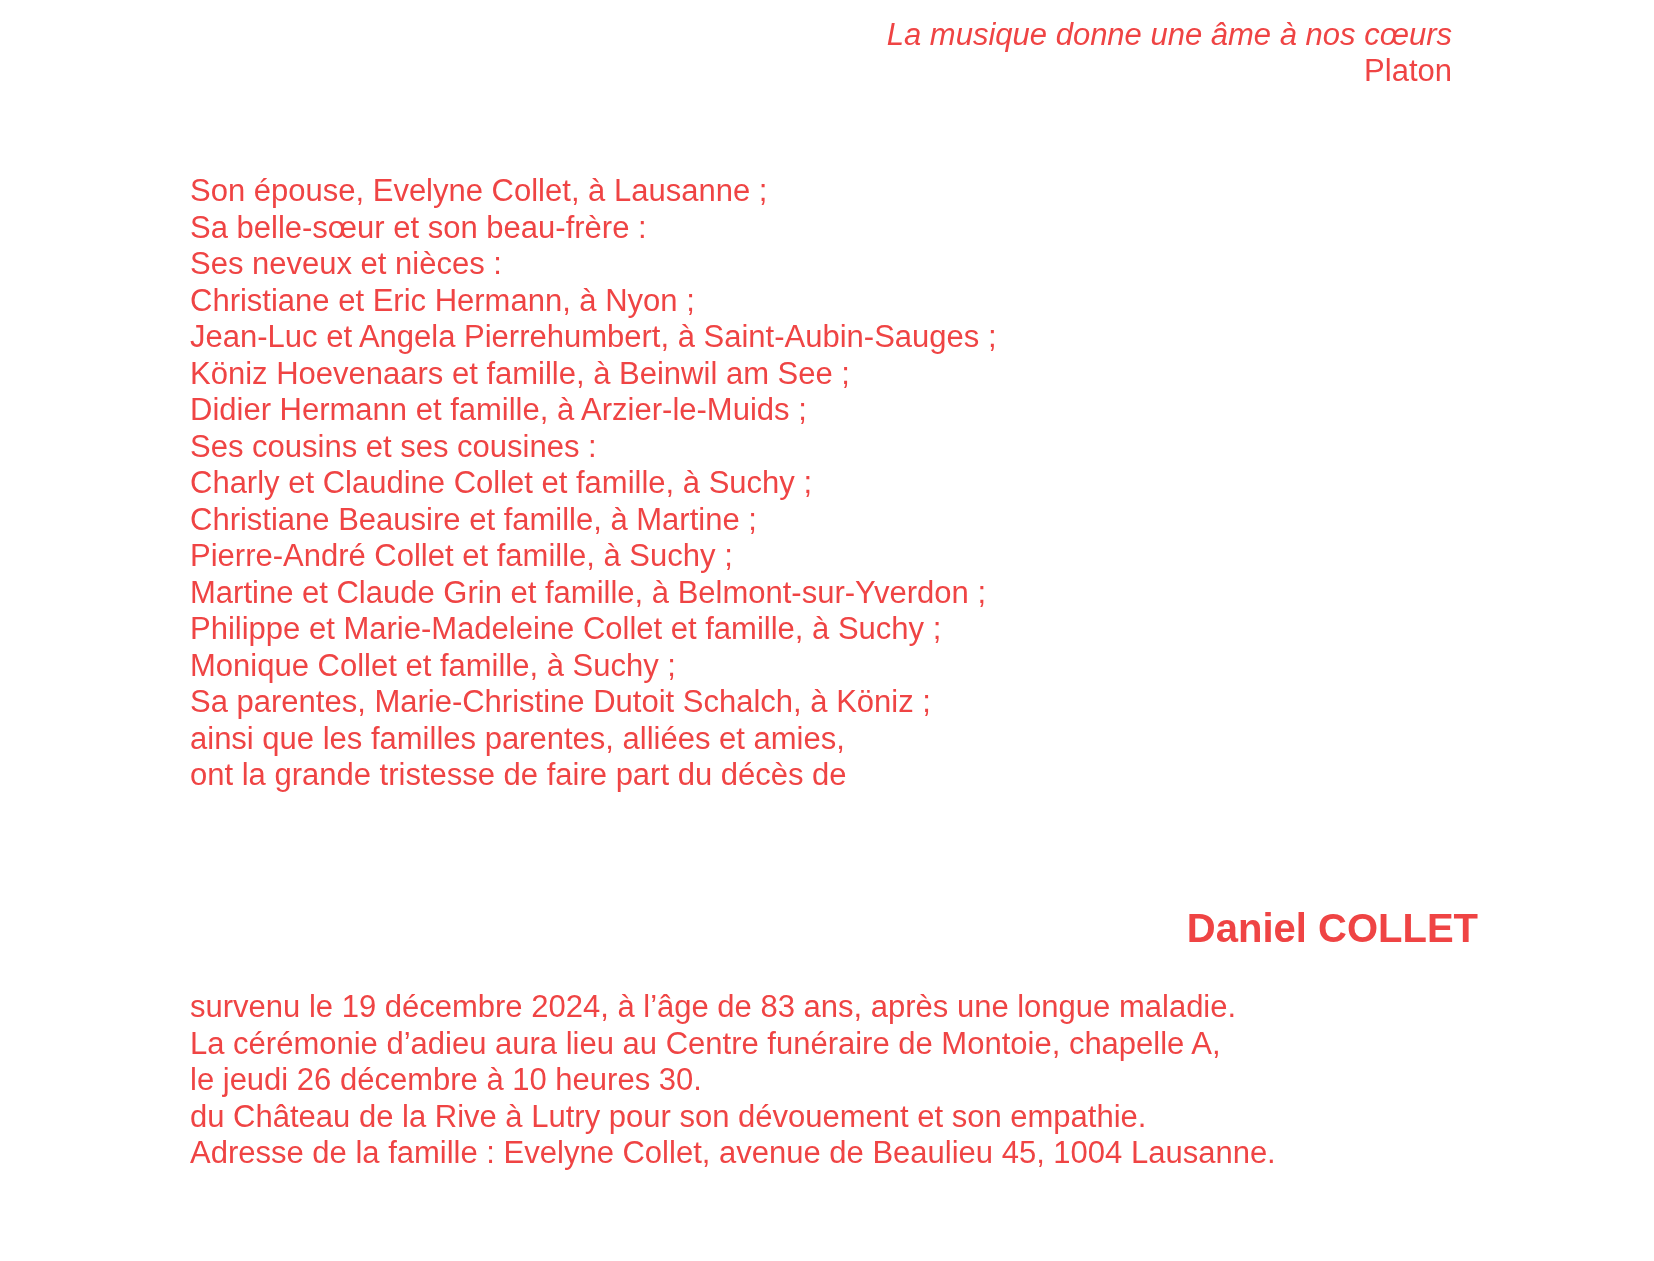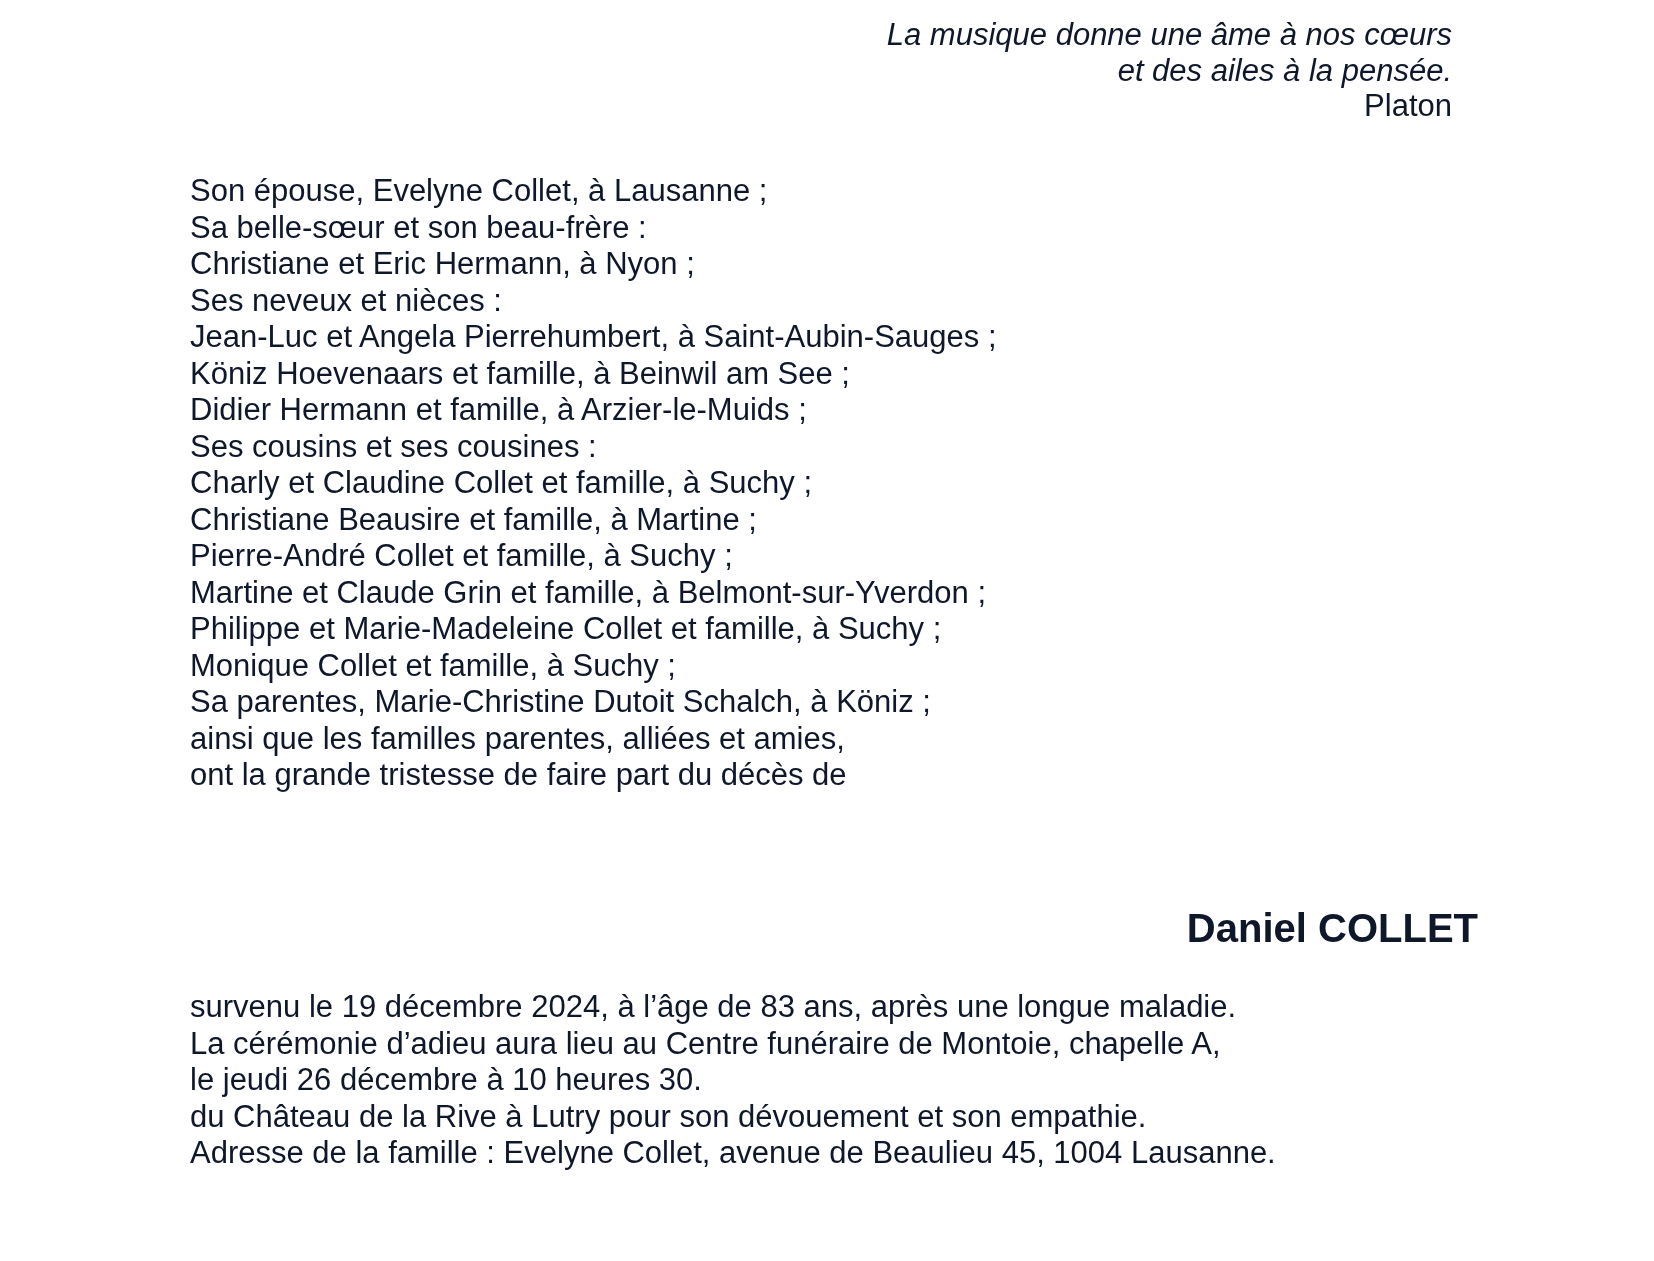--- a/index.html
+++ b/index.html
@@ -59,35 +59,34 @@
     position: absolute;
     top: 989px;
     left: 190px;
     font-size: 31px;
     line-height: 36.5px;
   }
 </style>
 </head>
 <body>
 
-<div class="page" style="background: rgb(255, 255, 255); color: #0f172a;">
+<div class="page" style="background: rgb(255, 255, 255); color: #ef4444;">
 
   <div class="epigraph">
     <div class="quote-lines">
         <div class="line"><span>La musique donne une âme à nos cœurs</span></div>
-        <div class="line"><span>et des ailes à la pensée.</span></div>
       </div>
     <div class="attribution">Platon</div>
   </div>
 
   <div class="family">
       <div class="line"><span>Son épouse, Evelyne </span><span class="b">Collet</span><span>, à Lausanne ;</span></div>
       <div class="line"><span>Sa belle-sœur et son beau-frère :</span></div>
+      <div class="line"><span>Ses neveux et nièces :</span></div>
       <div class="line"><span>Christiane et Eric </span><span class="b">Hermann</span><span>, à Nyon ;</span></div>
-      <div class="line"><span>Ses neveux et nièces :</span></div>
       <div class="line"><span>Jean-Luc et Angela </span><span class="b">Pierrehumbert</span><span>, à Saint-Aubin-Sauges ;</span></div>
       <div class="line"><span>Köniz </span><span class="b">Hoevenaars</span><span> et famille, à Beinwil am See ;</span></div>
       <div class="line"><span>Didier </span><span class="b">Hermann</span><span> et famille, à Arzier-le-Muids ;</span></div>
       <div class="line"><span>Ses cousins et ses cousines :</span></div>
       <div class="line"><span>Charly et Claudine </span><span class="b">Collet</span><span> et famille, à Suchy ;</span></div>
       <div class="line"><span>Christiane </span><span class="b">Beausire</span><span> et famille, à Martine ;</span></div>
       <div class="line"><span>Pierre-André </span><span class="b">Collet</span><span> et famille, à Suchy ;</span></div>
       <div class="line"><span>Martine et Claude </span><span class="b">Grin</span><span> et famille, à Belmont-sur-Yverdon ;</span></div>
       <div class="line"><span>Philippe et Marie-Madeleine </span><span class="b">Collet</span><span> et famille, à Suchy ;</span></div>
       <div class="line"><span>Monique </span><span class="b">Collet</span><span> et famille, à Suchy ;</span></div>

